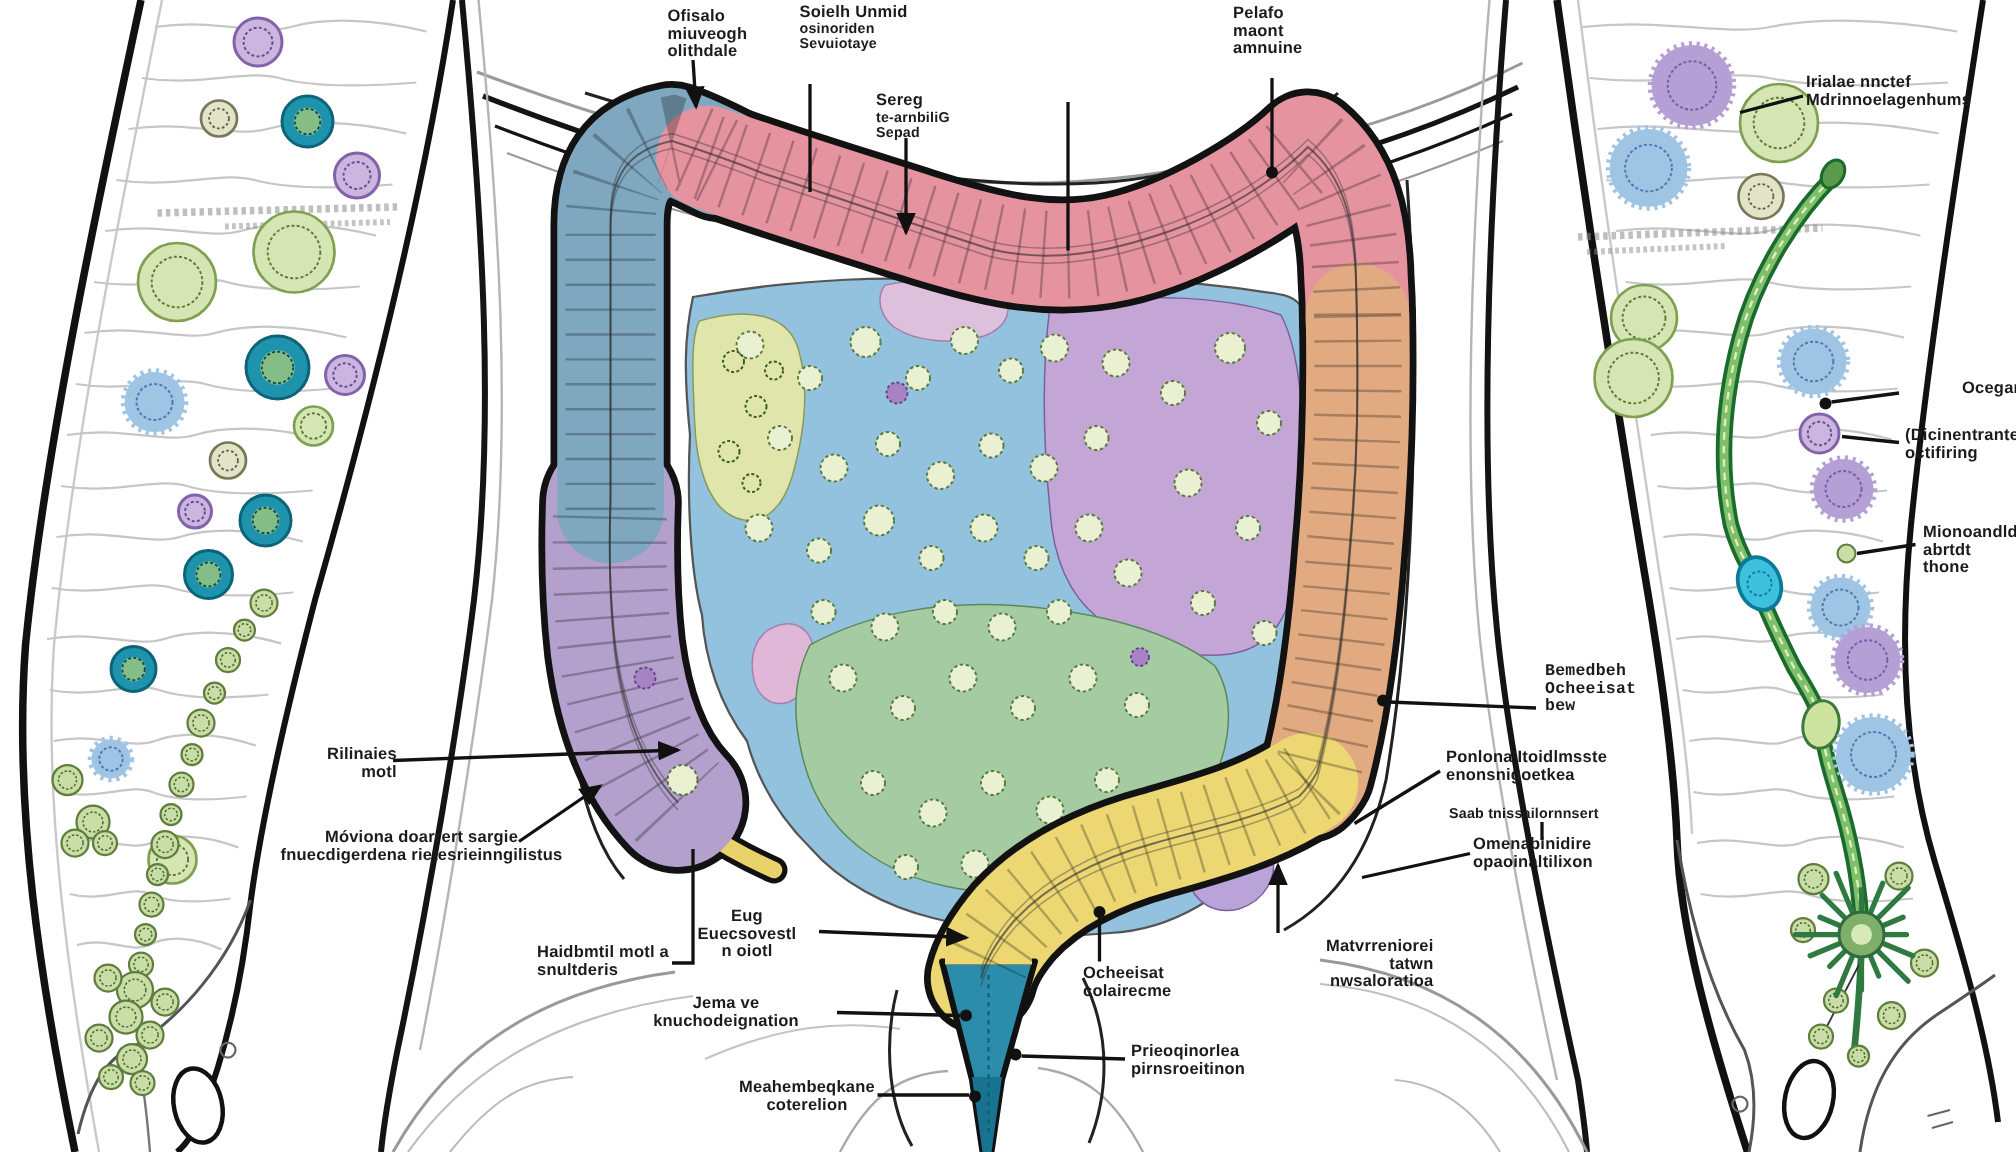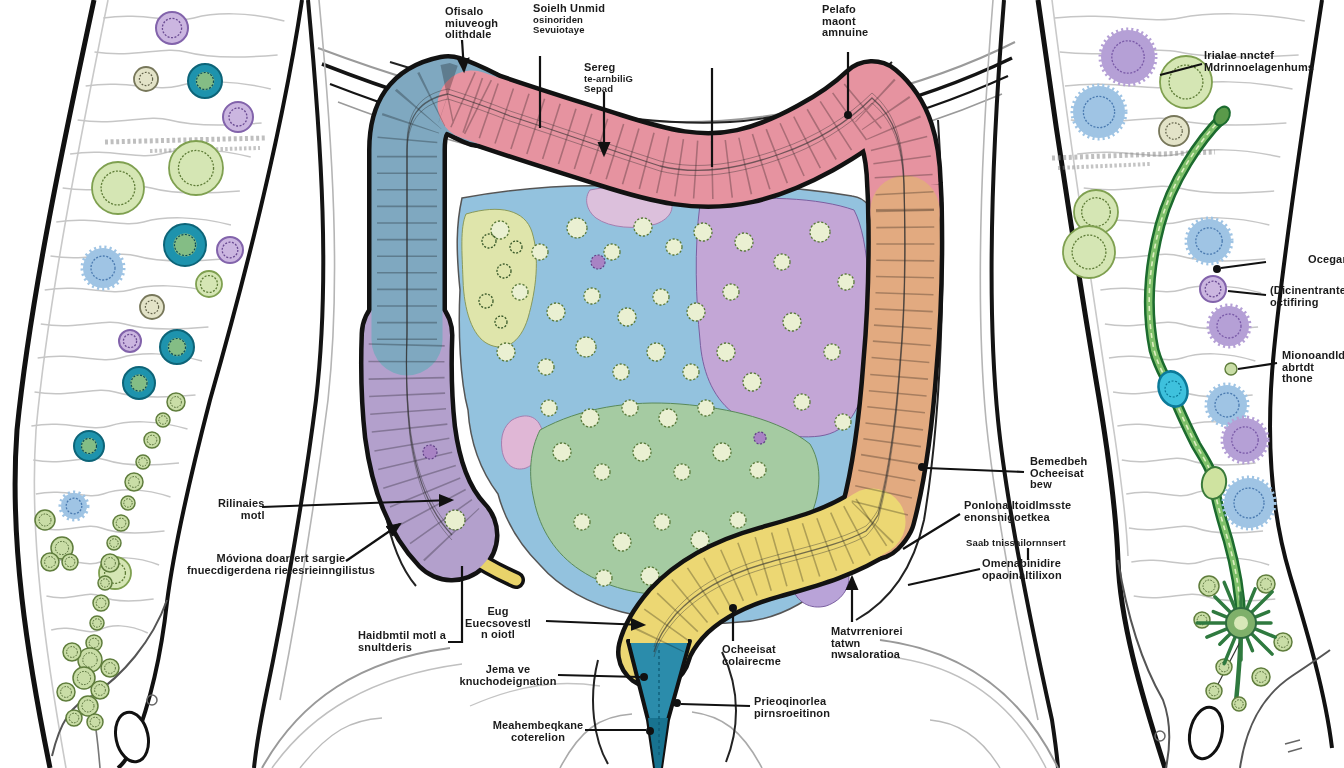--- a/index.html
+++ b/index.html
@@ -474,54 +474,54 @@
   </div>
   <div class="lbl" style="left:1270px;top:285px;">
     <div>(Dicinentranted</div>
         <div>octifiring</div>
   </div>
   <div class="lbl" style="left:1282px;top:350px;">
     <div>Mionoandldr</div>
         <div>abrtdt</div>
         <div>thone</div>
   </div>
-  <div class="lbl" style="left:1030px;top:456px;">
+  <div class="lbl" style="left:1030px;top:443px;font-family:Liberation Mono, monospace;">
     <div>Bemedbeh</div>
         <div>Ocheeisat</div>
         <div>bew</div>
   </div>
   <div class="lbl" style="left:964px;top:500px;">
     <div>Ponlona Itoidlmsste</div>
         <div>enonsnigoetkea</div>
   </div>
   <div class="lbl" style="left:966px;top:538px;">
     <div class="sm">Saab tnissailornnsert</div>
   </div>
   <div class="lbl" style="left:982px;top:558px;">
     <div>Omenabinidire</div>
         <div>opaoinaltilixon</div>
   </div>
-  <div class="lbl" style="left:831px;top:626px;">
+  <div class="lbl" style="left:884px;top:626px;text-align:right;">
     <div>Matvrreniorei</div>
         <div>tatwn</div>
         <div>nwsaloratioa</div>
   </div>
   <div class="lbl" style="left:722px;top:644px;">
     <div>Ocheeisat</div>
         <div>colairecme</div>
   </div>
   <div class="lbl" style="left:754px;top:696px;">
     <div>Prieoqinorlea</div>
         <div>pirnsroeitinon</div>
   </div>
   <div class="lbl ctr" style="left:490px;top:720px;width:96px;">
     <div>Meahembeqkane</div>
         <div>coterelion</div>
   </div>
-  <div class="lbl ctr" style="left:452px;top:664px;width:112px;">
+  <div class="lbl ctr" style="left:428px;top:664px;width:112px;">
     <div>Jema ve</div>
         <div>knuchodeignation</div>
   </div>
   <div class="lbl ctr" style="left:452px;top:606px;width:92px;">
     <div>Eug</div>
         <div>Euecsovestl</div>
         <div>n oiotl</div>
   </div>
   <div class="lbl" style="left:218px;top:498px;text-align:right;">
     <div>Rilinaies</div>

